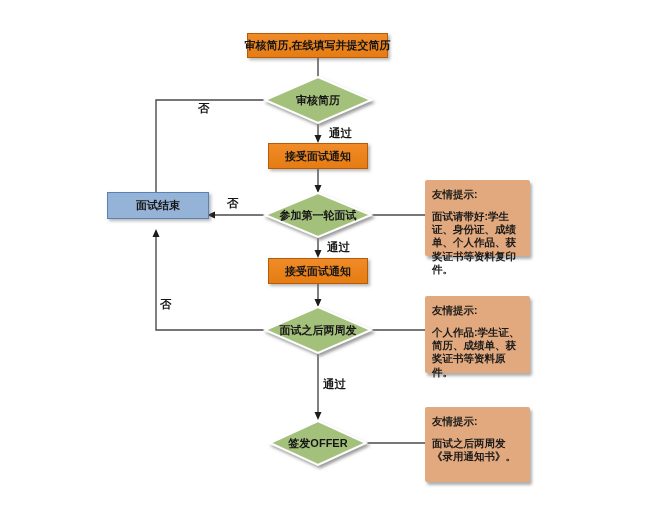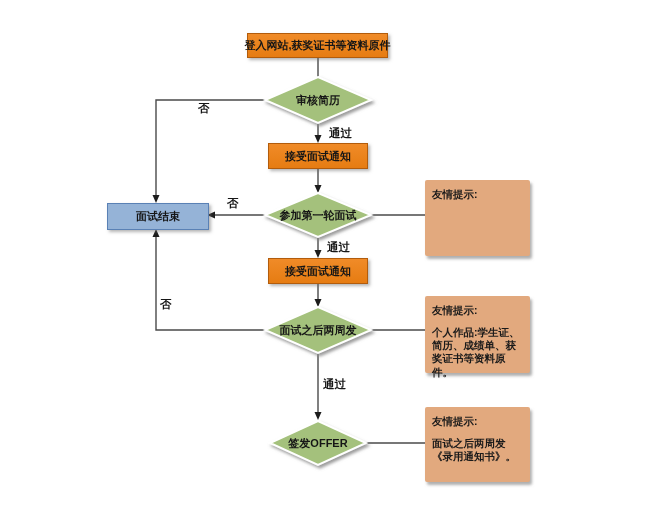--- a/index.html
+++ b/index.html
@@ -79,21 +79,21 @@
     font-size: 10.5px;
     line-height: 1.25;
     font-weight: bold;
     color: #1a1a1a;
   }
   .note-title { margin-bottom: 9px; }
 
   
   #node-start   { left: 247px; top: 33px;  width: 139px; height: 23px; }
   #node-notice1 { left: 268px; top: 143px; width: 98px;  height: 24px; }
-  #node-end     { left: 107px; top: 203px; width: 100px; height: 25px; }
+  #node-end     { left: 107px; top: 192px; width: 100px; height: 25px; }
   #node-notice2 { left: 268px; top: 258px; width: 98px;  height: 24px; }
 
   #dlabel-review { left: 265px; top: 77px;  width: 106px; height: 46px; }
   #dlabel-round1 { left: 265px; top: 193px; width: 106px; height: 44px; }
   #dlabel-round2 { left: 265px; top: 307px; width: 106px; height: 46px; }
   #dlabel-offer  { left: 270px; top: 421px; width: 96px;  height: 44px; }
 
   #elabel-review-pass { left: 329px; top: 126px; }
   #elabel-review-no   { left: 198px; top: 101px; }
   #elabel-round1-no   { left: 227px; top: 196px; }
@@ -138,39 +138,40 @@
     <polygon class="arrowhead" points="152.5,195 159.5,195 156,203"></polygon>
     <polygon class="arrowhead" points="215,211.5 215,218.5 207,215"></polygon>
     <polygon class="arrowhead" points="152.5,237 159.5,237 156,229"></polygon>
 
     <polygon class="diamond" filter="url(#ds)" points="318,77 371,100 318,123 265,100"></polygon>
     <polygon class="diamond" filter="url(#ds)" points="318,193 371,215 318,237 265,215"></polygon>
     <polygon class="diamond" filter="url(#ds)" points="318,307 371,330 318,353 265,330"></polygon>
     <polygon class="diamond" filter="url(#ds)" points="318,421 366,443 318,465 270,443"></polygon>
   </svg>
 
-  <div class="node process" id="node-start">登入网站,获奖证书等资料原件</div>
+  <div class="node process" id="node-start">审核简历,在线填写并提交简历</div>
   <div class="node process" id="node-notice1">接受面试通知</div>
   <div class="node terminal" id="node-end">面试结束</div>
   <div class="node process" id="node-notice2">接受面试通知</div>
 
   <div class="dlabel" id="dlabel-round1">参加第一轮面试</div>
   <div class="dlabel" id="dlabel-review">审核简历</div>
   <div class="dlabel" id="dlabel-round2">面试之后两周发</div>
   <div class="dlabel" id="dlabel-offer">签发OFFER</div>
 
   <div class="elabel" id="elabel-review-pass">通过</div>
   <div class="elabel" id="elabel-review-no">否</div>
   <div class="elabel" id="elabel-round1-no">否</div>
   <div class="elabel" id="elabel-round1-pass">通过</div>
   <div class="elabel" id="elabel-round2-no">否</div>
   <div class="elabel" id="elabel-round2-pass">通过</div>
 
   <div class="note" id="note-1">
     <div class="note-title">友情提示:</div>
+    <div class="note-body">面试请带好:学生证、身份证、成绩单、个人作品、获奖证书等资料复印件。</div>
   </div>
   <div class="note" id="note-2">
     <div class="note-title">友情提示:</div>
     <div class="note-body">个人作品:学生证、简历、成绩单、获奖证书等资料原件。</div>
   </div>
   <div class="note" id="note-3">
     <div class="note-title">友情提示:</div>
     <div class="note-body">面试之后两周发《录用通知书》。</div>
   </div>
 

